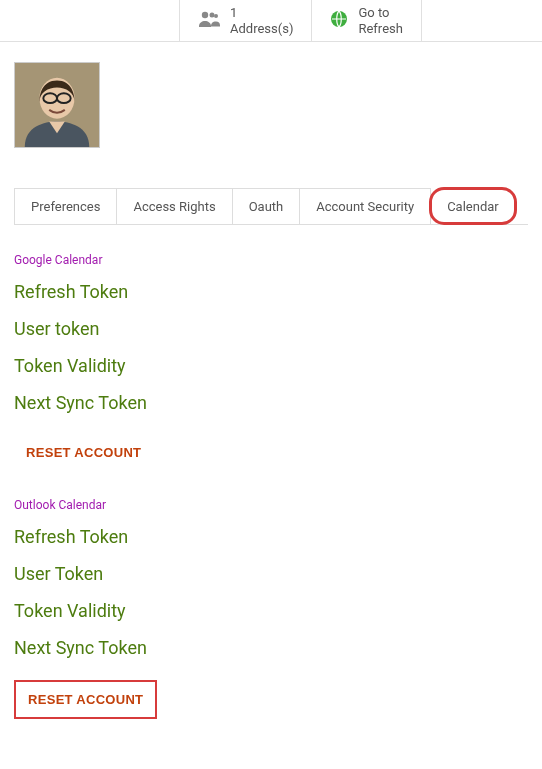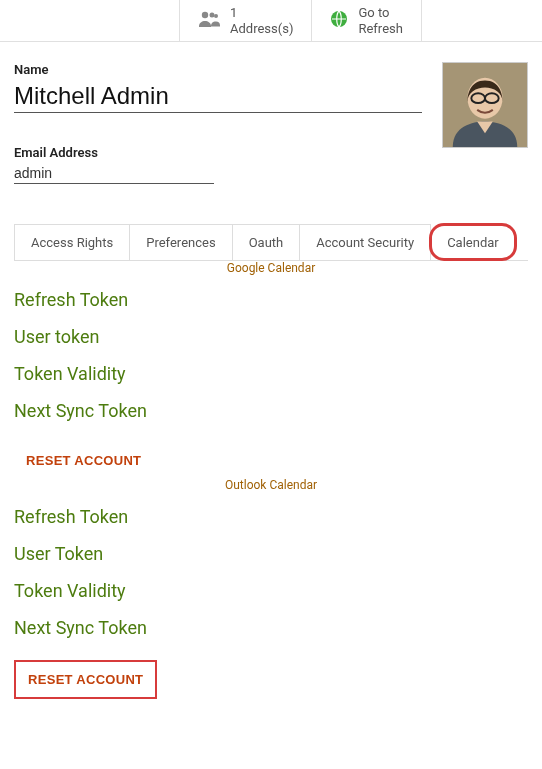--- a/index.html
+++ b/index.html
@@ -76,23 +76,23 @@
     font-size: 13px;
     color: #555;
     background: #fff;
     cursor: pointer;
     margin-right: -1px;
     position: relative;
   }
   .tab.highlighted { outline: 3px solid #d73b3b; outline-offset: -2px; z-index: 2; border-radius: 14px; }
   .section-title {
     font-size: 12px;
-    color: #a16207;
+    color: #a21caf;
+    margin-top: 28px;
     margin-bottom: 14px;
-    text-align: center;
   }
   .field-row {
     font-size: 18px;
     color: #4d7c0f;
     margin-bottom: 16px;
   }
   .reset-btn {
     display: inline-block;
     border: none;
     background: none;
@@ -137,47 +137,39 @@
     </span>
     <div class="topbar-text">
       <div>Go to</div>
       <div>Refresh</div>
     </div>
   </div>
 </div>
 
 <div class="content">
   <div class="header-row">
-    <div class="form-col">
-      <div class="field-label">Name</div>
-      <input class="field-input" value="Mitchell Admin" style="">
-      <div class="email-block">
-        <div class="field-label">Email Address</div>
-        <input class="field-input small email-input" value="admin" style="">
-      </div>
-    </div>
     <div class="avatar">
       <svg viewBox="0 0 86 86" preserveAspectRatio="none">
         <rect width="86" height="86" fill="#b8a888"></rect>
         <rect x="0" y="0" width="86" height="86" fill="#7a6a4a" opacity="0.3"></rect>
         <ellipse cx="43" cy="36" rx="18" ry="21" fill="#e8c8a8"></ellipse>
         <path d="M25 40 C25 20 61 20 61 40 C61 32 58 18 43 18 C28 18 25 32 25 40" fill="#3a2a1a"></path>
         <ellipse cx="36" cy="36" rx="7" ry="5" fill="none" stroke="#222" stroke-width="2"></ellipse>
         <ellipse cx="50" cy="36" rx="7" ry="5" fill="none" stroke="#222" stroke-width="2"></ellipse>
         <line x1="43" y1="36" x2="43" y2="36" stroke="#222" stroke-width="2"></line>
         <path d="M35 48 Q43 54 51 48" stroke="#7a4a3a" stroke-width="2" fill="none"></path>
         <path d="M10 86 C10 65 30 60 43 60 C56 60 76 65 76 86 Z" fill="#4a5560"></path>
         <path d="M35 60 L43 72 L51 60" fill="#e8c8a8"></path>
       </svg>
     </div>
   </div>
 
   <div class="tabs">
+    <div class="tab">Preferences</div>
     <div class="tab">Access Rights</div>
-    <div class="tab">Preferences</div>
     <div class="tab">Oauth</div>
     <div class="tab">Account Security</div>
     <div class="tab highlighted">Calendar</div>
   </div>
 
   <div class="section-title">Google Calendar</div>
   <div class="field-row">Refresh Token</div>
   <div class="field-row">User token</div>
   <div class="field-row">Token Validity</div>
   <div class="field-row">Next Sync Token</div>

